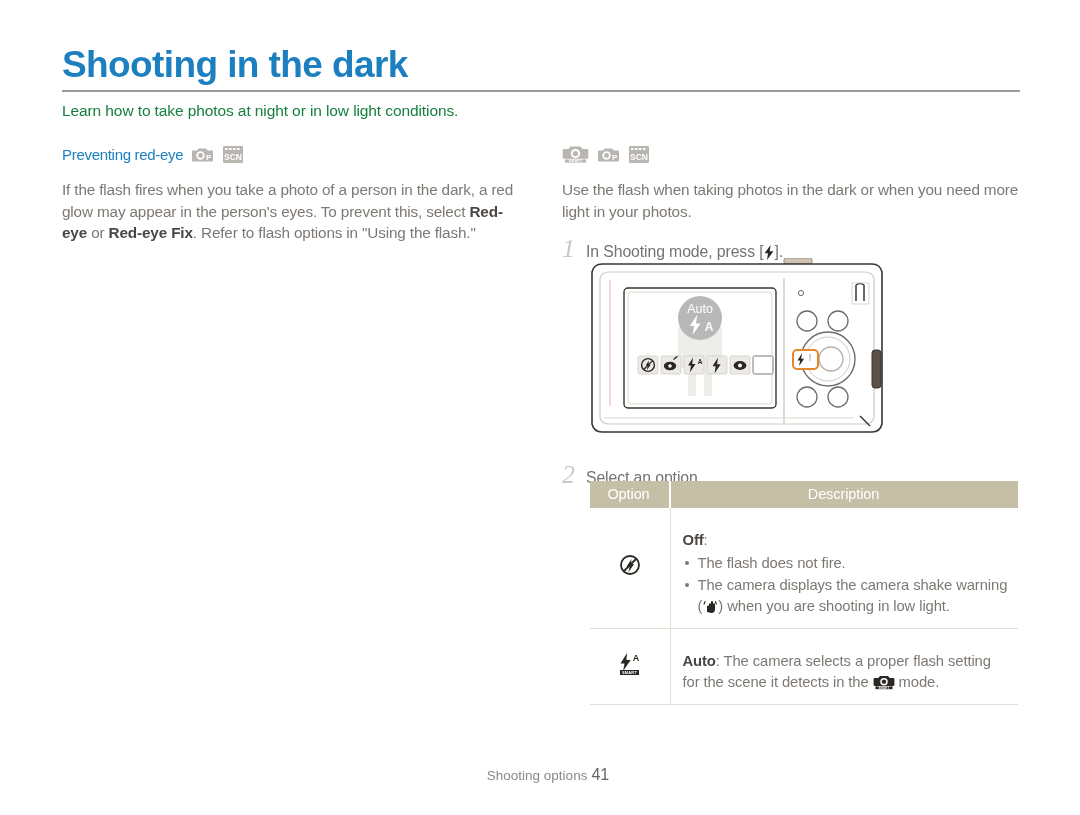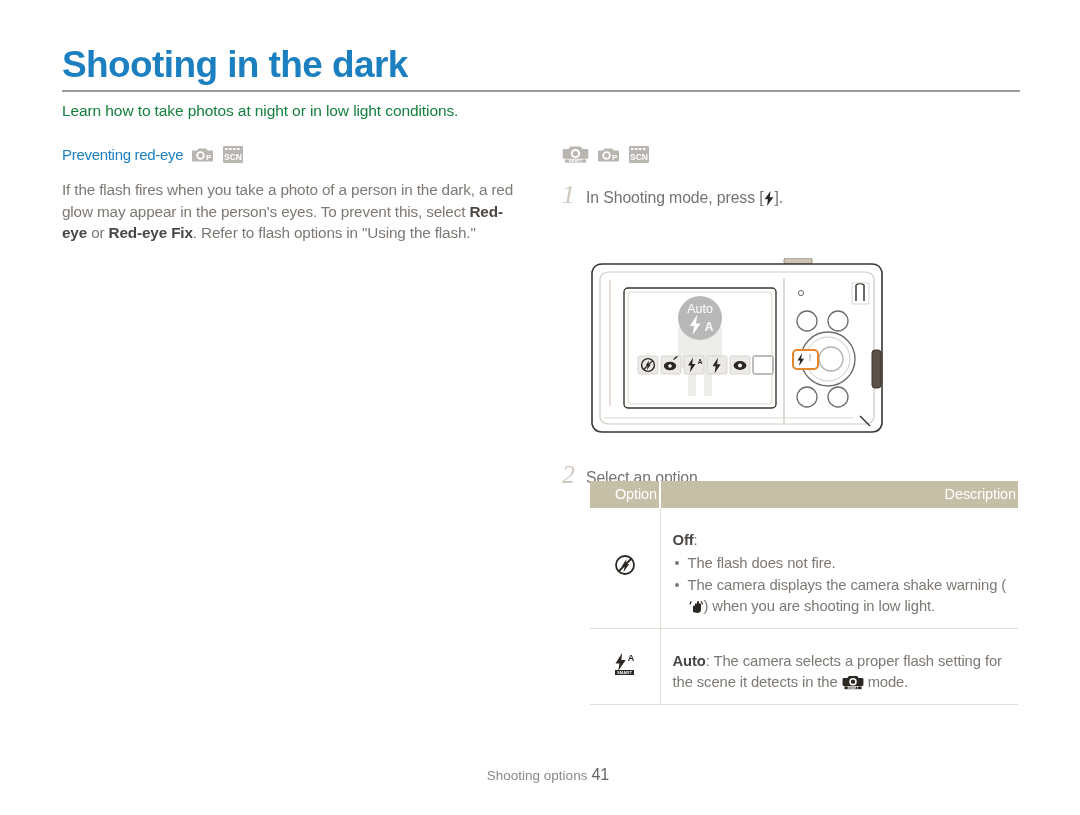--- a/index.html
+++ b/index.html
@@ -144,22 +144,22 @@
     top: 481px;
     width: 428px;
     border-collapse: collapse;
     table-layout: fixed;
   }
   .opt-table th {
     background: #c6bfa7;
     color: #ffffff;
     font-weight: normal;
     font-size: 14.5px;
-    text-align: right;
-    padding: 5px 2px 6px 10px;
+    text-align: center;
+    padding: 5px 12px 6px 10px;
     letter-spacing: -0.1px;
   }
   .opt-table th.c-opt { width: 57px; border-right: 2px solid #ffffff; }
   .opt-table td {
     border-bottom: 1px solid #e3ddd3;
     vertical-align: middle;
     font-size: 14.8px;
     color: #7d7873;
     line-height: 20.5px;
     letter-spacing: -0.1px;
@@ -278,20 +278,21 @@
             <rect x="2" y="2" width="2.5" height="2"></rect>
               <rect x="6" y="2" width="2.5" height="2"></rect>
             <rect x="10" y="2" width="2.5" height="2"></rect>
               <rect x="14" y="2" width="2.5" height="2"></rect>
           </g>
           <text x="10" y="14" text-anchor="middle" font-family="Liberation Sans, sans-serif" font-size="8.5" font-weight="bold" fill="#ffffff">SCN</text>
         </svg>
       </span>
     </div>
 
+    <div class="body-text">Use the flash when taking photos in the dark or when you need more light in your photos.</div>
 
     <div class="step">
       <div class="step-num">1</div>
       <div class="step-text">
         <span>In Shooting mode, press [</span><span class="inline-ic">
           <svg width="11" height="15" viewBox="0 0 11 15">
               <path d="M6.6 0L0.6 8.2h3.4L3 15l6.4-8.7H5.7L6.6 0z" fill="#2b2723"></path>
             </svg>
         </span><span>].</span>
       </div>

